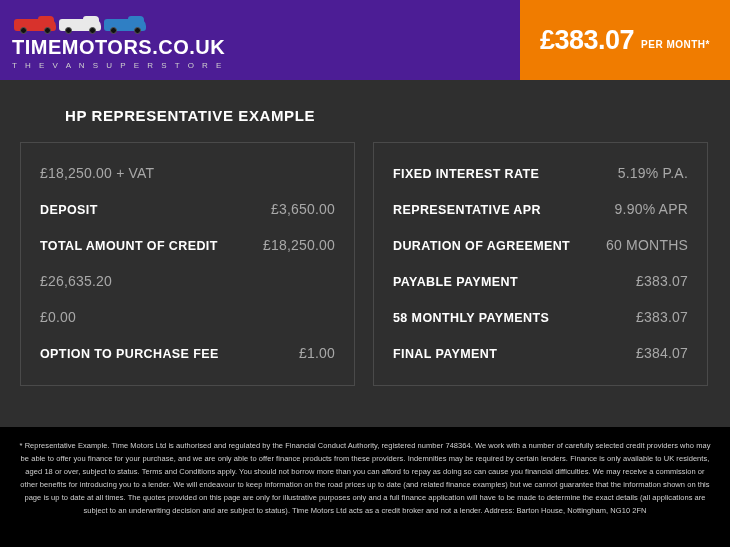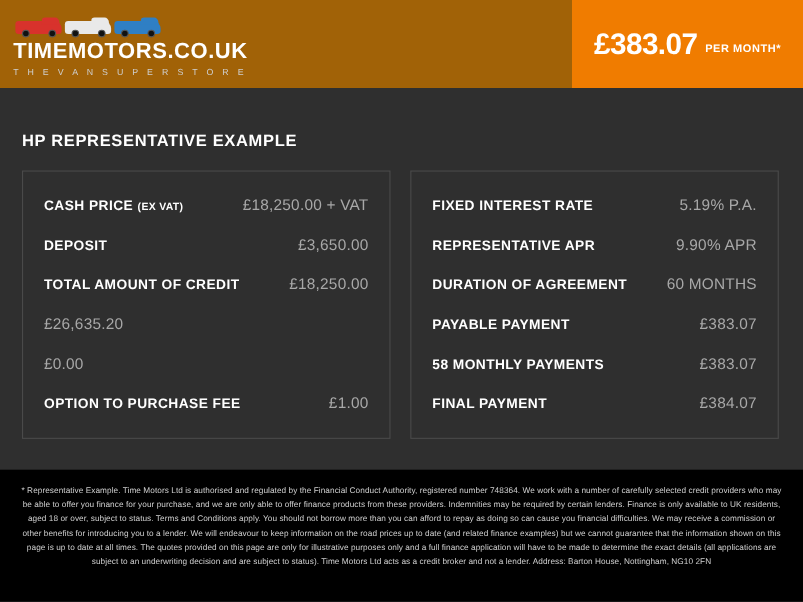--- a/index.html
+++ b/index.html
@@ -14,21 +14,21 @@
     position: relative;
     width: 730px;
     height: 547px;
     background: #2f2f2f;
   }
 
   
   .header {
     position: relative;
     height: 80px;
-    background: #a16207;
+    background: #4c1d95;
     display: flex;
     align-items: stretch;
   }
   .logo-wrap {
     display: flex;
     flex-direction: column;
     justify-content: center;
     padding-left: 12px;
     width: 240px;
   }
@@ -109,21 +109,22 @@
     letter-spacing: 0.5px;
     padding-top: 8px;
   }
 
   
   .title {
     color: #ffffff;
     font-size: 15px;
     font-weight: bold;
     letter-spacing: 0.6px;
-    padding: 40px 0 0 20px;
+    padding: 27px 0 0 20px;
+    margin-left: 45px;
   }
 
   
   .panels {
     display: flex;
     gap: 0px;
     padding: 18px 20px 0 20px;
   }
   .panel {
     width: 335px;
@@ -212,21 +213,20 @@
       <span class="price-per">PER MONTH*</span>
     </div>
   </div>
 
   <div class="title">HP REPRESENTATIVE EXAMPLE</div>
 
   <div class="panels">
 
     <div class="panel left">
       <div class="row">
-        <span class="row-label"><span>CASH PRICE</span><span class="small">(EX VAT)</span></span>
         <span class="row-value">£18,250.00 + VAT</span>
       </div>
       <div class="row">
         <span class="row-label"><span>DEPOSIT</span><span class="small"></span></span>
         <span class="row-value">£3,650.00</span>
       </div>
       <div class="row">
         <span class="row-label"><span>TOTAL AMOUNT OF CREDIT</span><span class="small"></span></span>
         <span class="row-value">£18,250.00</span>
       </div>

